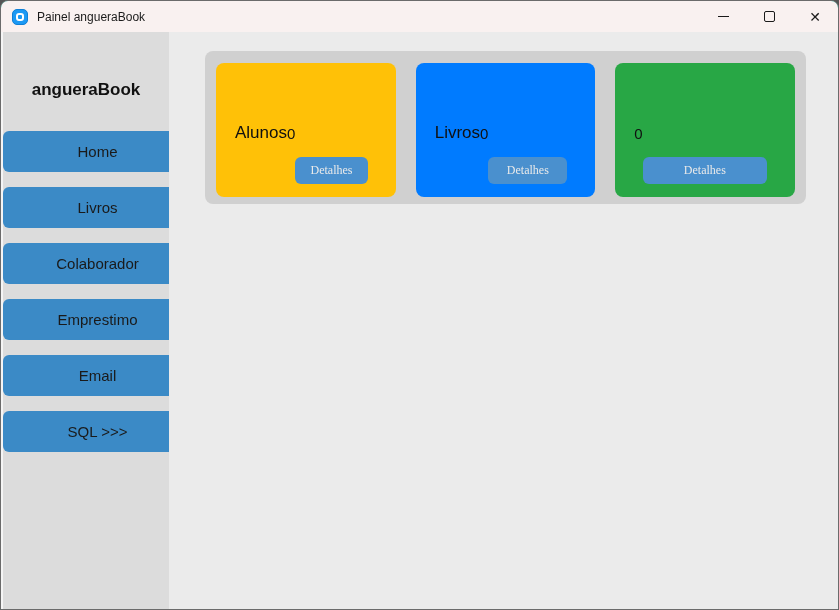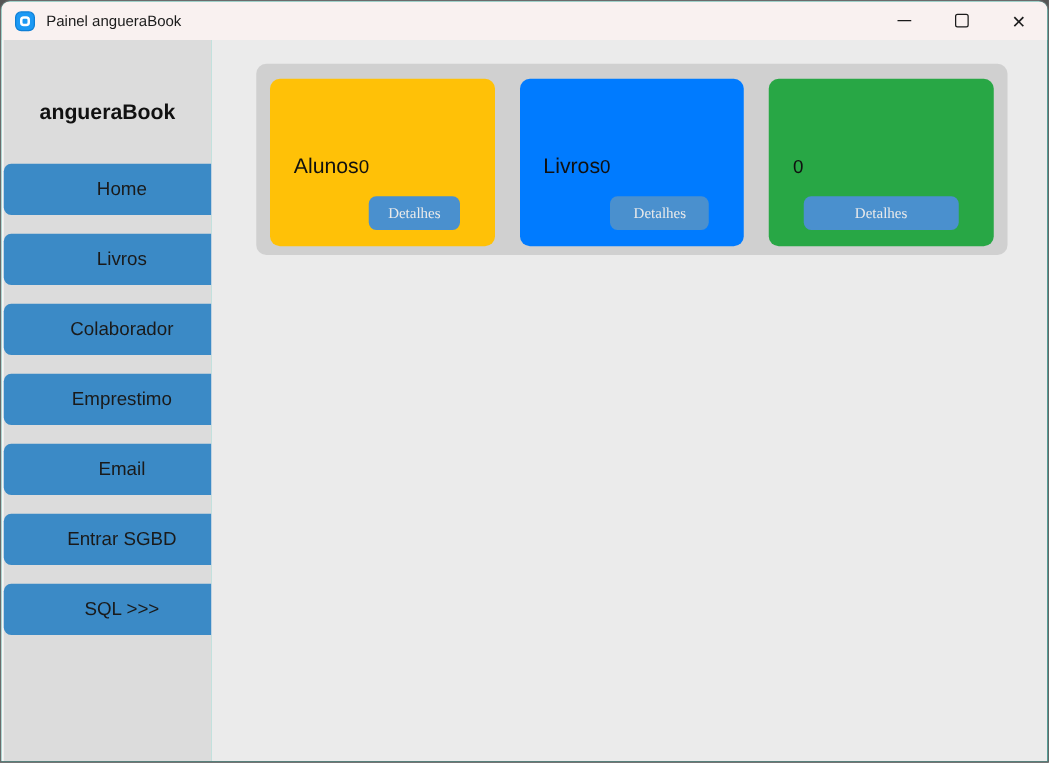--- a/index.html
+++ b/index.html
@@ -126,21 +126,20 @@
 
   <div class="app-body">
 
     <div class="sidebar">
       <div class="brand">angueraBook</div>
       <button class="nav-btn">Home</button>
       <button class="nav-btn">Livros</button>
       <button class="nav-btn">Colaborador</button>
       <button class="nav-btn">Emprestimo</button>
       <button class="nav-btn">Email</button>
-      <button class="nav-btn">Entrar SGBD</button>
       <button class="nav-btn">SQL &gt;&gt;&gt;</button>
     </div>
 
     <div class="main">
       <div class="cards-panel">
 
         <div class="card" style="background: rgb(255, 193, 7);">
           <div class="card-title">Alunos</div>
           <div class="card-value">0</div>
           <button class="detalhes-btn">Detalhes</button>

